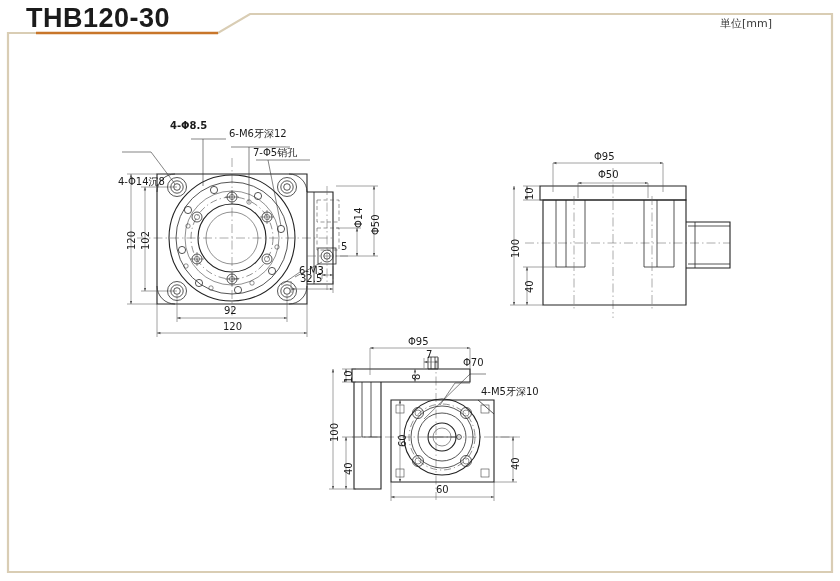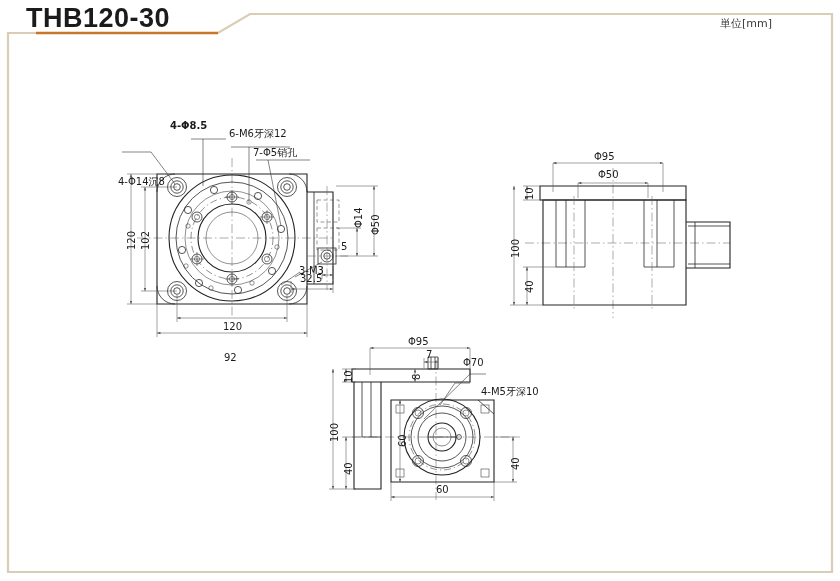--- a/index.html
+++ b/index.html
@@ -332,25 +332,25 @@
     </g>
   </svg>
 
   <div class="title-text">THB120-30</div>
   <div class="unit-text">単位[mm]</div>
 
   <div class="lbl" style="left:118px;top:143px;margin-top:34px;">4-Φ14沉8</div>
   <div class="lbl" style="left:170px;top:121px;font-weight:bold;">4-Φ8.5</div>
   <div class="lbl" style="left:229px;top:129px;text-align:right;">6-M6牙深12</div>
   <div class="lbl" style="left:253px;top:148px;">7-Φ5销孔</div>
-  <div class="lbl" style="left:299px;top:266px;">3-M3</div>
+  <div class="lbl" style="left:299px;top:266px;">6-M3</div>
 
   <div class="lbl v" style="left:127px;top:250px;">120</div>
   <div class="lbl v" style="left:141px;top:250px;">102</div>
-  <div class="lbl" style="left:224px;top:306px;margin-top:47px;">92</div>
+  <div class="lbl" style="left:224px;top:306px;">92</div>
   <div class="lbl" style="left:223px;top:322px;">120</div>
   <div class="lbl v" style="left:354px;top:228px;">Φ14</div>
   <div class="lbl v" style="left:371px;top:235px;">Φ50</div>
   <div class="lbl" style="left:341px;top:242px;">5</div>
   <div class="lbl" style="left:300px;top:274px;">32.5</div>
 
   <div class="lbl" style="left:594px;top:152px;">Φ95</div>
   <div class="lbl" style="left:598px;top:170px;">Φ50</div>
   <div class="lbl v" style="left:525px;top:200px;">10</div>
   <div class="lbl v" style="left:511px;top:258px;">100</div>

